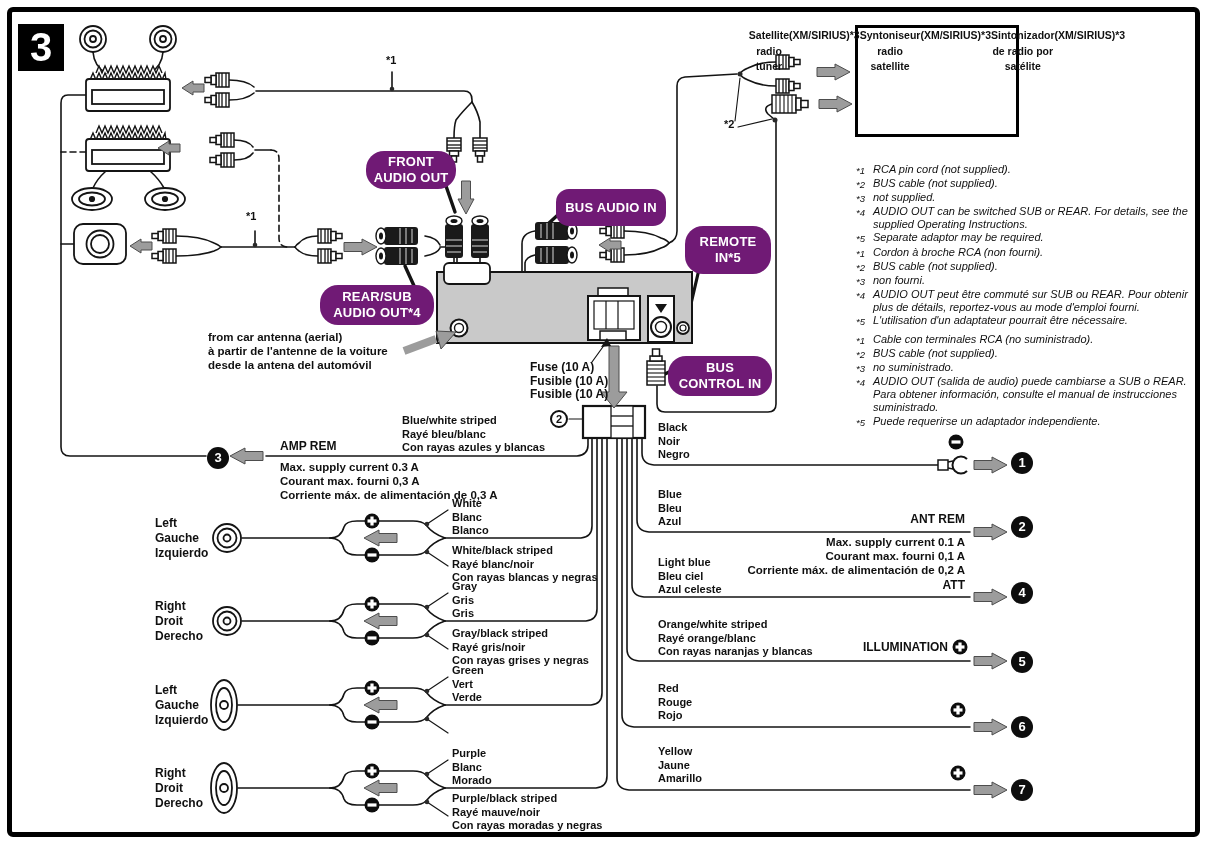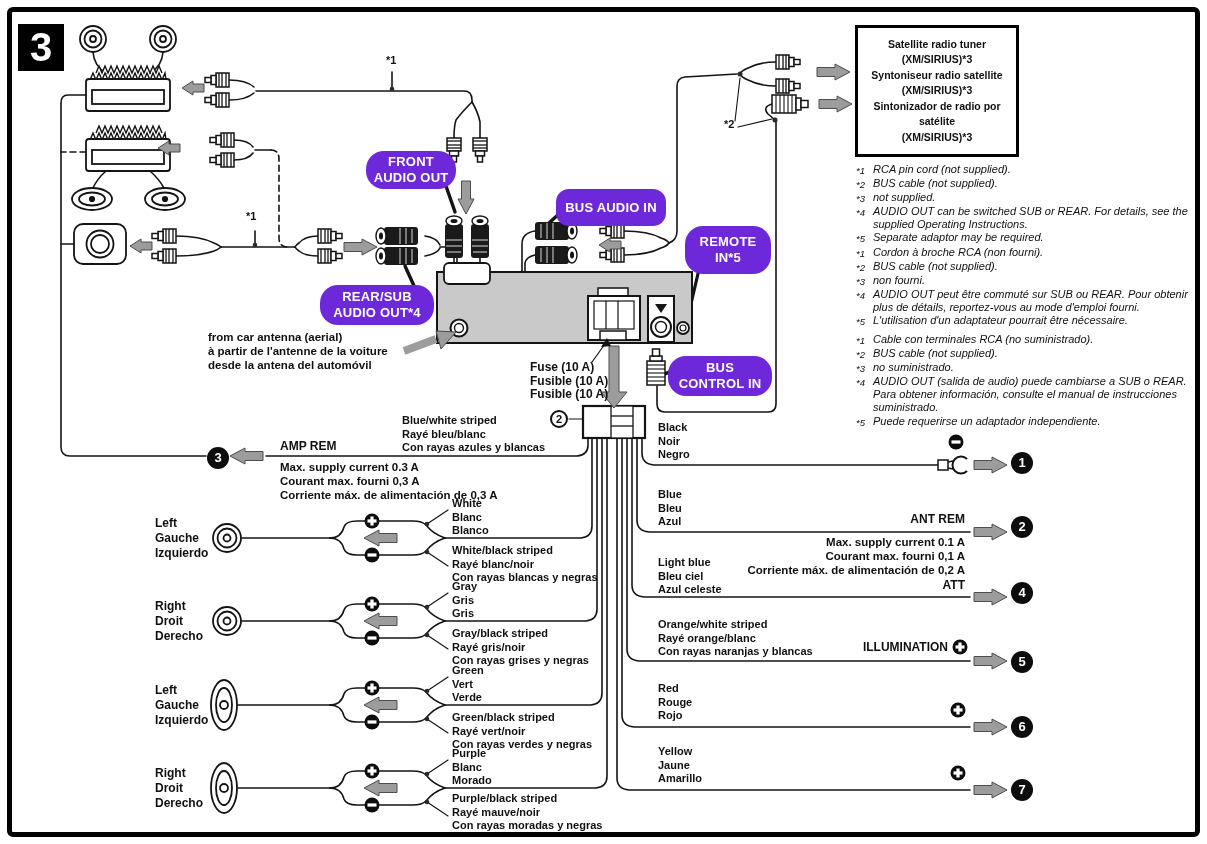--- a/index.html
+++ b/index.html
@@ -4,24 +4,24 @@
 <style>
   html,body{margin:0;padding:0;background:#fff}
   #page{position:relative;width:1207px;height:844px;background:#fff;overflow:hidden;font-family:"Liberation Sans",sans-serif}
   .frame{position:absolute;left:7px;top:7px;right:7px;bottom:7px;border:5px solid #000;border-radius:6px;pointer-events:none}
   svg.art{position:absolute;left:0;top:0}
   .step{position:absolute;left:18px;top:24px;width:46px;height:47px;background:#000;color:#fff;font-weight:bold;font-size:40px;line-height:47px;text-align:center}
   .t{position:absolute;white-space:nowrap;color:#101010;font-weight:bold;font-size:11px;line-height:13.5px}
   .t.s12{font-size:12px;line-height:15px}
   .t.s115{font-size:11.5px;line-height:14px}
   .t.ra{text-align:right}
-  .bub{position:absolute;background:#6d28d9;color:#fff;border-radius:18px;display:flex;flex-direction:column;justify-content:center;align-items:center;font-weight:bold;font-size:13px;line-height:16px;letter-spacing:.2px}
+  .bub{position:absolute;background:#701a75;color:#fff;border-radius:18px;display:flex;flex-direction:column;justify-content:center;align-items:center;font-weight:bold;font-size:13px;line-height:16px;letter-spacing:.2px}
   .num{position:absolute;width:22px;height:22px;border-radius:50%;background:#0d0d0d;color:#fff;font-weight:bold;font-size:13px;line-height:22px;text-align:center}
   .numw{position:absolute;width:18px;height:18px;box-sizing:border-box;border:2px solid #111;border-radius:50%;background:#fff;color:#111;font-weight:bold;font-size:11px;line-height:14px;text-align:center}
-  .satbox{position:absolute;left:855px;top:25px;width:164px;height:132px;box-sizing:border-box;border:3px solid #000;display:flex;flex-direction:column;justify-content:center;text-align:center;font-weight:bold;font-size:10.5px;line-height:15.5px;color:#101010}
+  .satbox{position:absolute;left:855px;top:25px;width:164px;height:112px;box-sizing:border-box;border:3px solid #000;display:flex;justify-content:center;text-align:center;font-weight:bold;font-size:10.5px;line-height:15.5px;color:#101010}
   .fn{position:absolute;left:856px;width:346px;color:#101010;font-style:italic;font-size:11px;line-height:13.1px}
   .fn .row{display:flex}
   .fn .m{flex:0 0 17px;font-size:9.5px;padding-top:1px}
   .fn .x{flex:1}
 </style>
 </head>
 <body>
 
 <div id="page">
   <div class="frame"></div>
@@ -493,25 +493,20 @@
   <div class="t s12" style="left:155px;top:683px">
     <div>Left</div>
       <div>Gauche</div>
       <div>Izquierdo</div>
   </div>
   <div class="t" style="left:452px;top:664px">
     <div>Green</div>
       <div>Vert</div>
       <div>Verde</div>
   </div>
-  <div class="t" style="left:452px;top:711px">
-    <div>Green/black striped</div>
-      <div>Rayé vert/noir</div>
-      <div>Con rayas verdes y negras</div>
-  </div>
 
   <div class="t s12" style="left:155px;top:766px">
     <div>Right</div>
       <div>Droit</div>
       <div>Derecho</div>
   </div>
   <div class="t" style="left:452px;top:747px">
     <div>Purple</div>
       <div>Blanc</div>
       <div>Morado</div>

